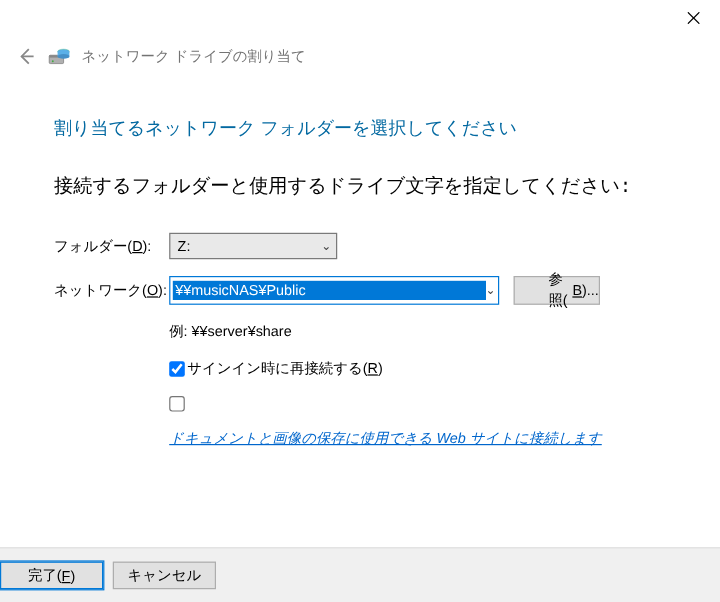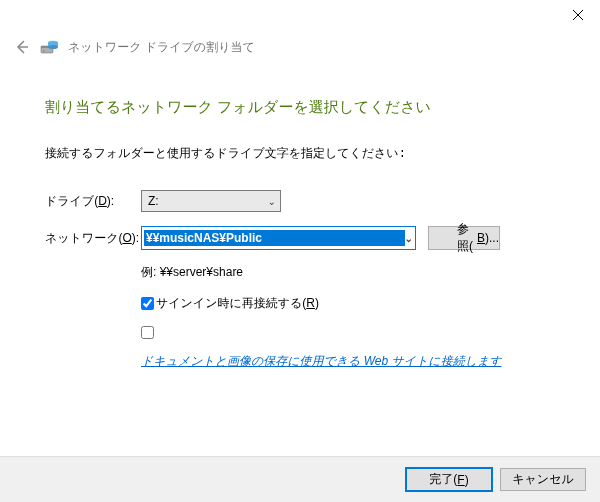--- a/index.html
+++ b/index.html
@@ -47,26 +47,26 @@
     display: inline-block;
   }
   .header-title {
     font-size: 12px;
     color: #737373;
   }
   .content {
     padding: 20px 45px 0 45px;
   }
   .heading {
-    color: #4d7c0f;
+    color: #0369a1;
     font-size: 15px;
     margin: 18px 0 28px 0;
   }
   .instruction {
-    font-size: 12px;
+    font-size: 16px;
     margin-bottom: 28px;
     font-family: Liberation Mono, monospace;
   }
   .form-row {
     display: flex;
     align-items: center;
     margin-bottom: 14px;
   }
   .form-label {
     width: 96px;
@@ -85,21 +85,20 @@
   }
   .chev { font-size: 10px; color: #444; }
   .folder-input-wrap {
     width: 275px;
     height: 24px;
     border: 1px solid #0078d7;
     display: flex;
     align-items: center;
     justify-content: center;
     padding: 0 2px 0 2px;
-    font-weight: bold;
   }
   .folder-input {
     background: #0078d7;
     color: #fff;
     font-size: 12px;
     padding: 1px 2px;
     flex: 1;
     white-space: nowrap;
     overflow: hidden;
   }
@@ -136,21 +135,20 @@
   }
   .footer {
     position: absolute;
     bottom: 0;
     left: 0;
     right: 0;
     height: 46px;
     background: #f0f0f0;
     border-top: 1px solid #dfdfdf;
     display: flex;
-    justify-content: flex-end;
     align-items: center;
     gap: 8px;
     padding-right: 14px;
   }
   .footer-btn {
     min-width: 86px;
     height: 23px;
     border: 1px solid #adadad;
     background: #e1e1e1;
     font-size: 12px;
@@ -196,21 +194,21 @@
   </span>
   <span class="header-title">ネットワーク ドライブの割り当て</span>
 </div>
 
 <div class="content">
   <div class="heading">割り当てるネットワーク フォルダーを選択してください</div>
   <div class="instruction">接続するフォルダーと使用するドライブ文字を指定してください:</div>
 
   <div class="form-row">
     <div class="form-label">
-      <span>ドライブ(</span><span class="under">D</span><span>):</span>
+      <span>フォルダー(</span><span class="under">D</span><span>):</span>
     </div>
     <div class="drive-select">
       <span>Z:</span>
       <span class="chev">⌄</span>
     </div>
   </div>
 
   <div class="form-row">
     <div class="form-label">
       <span>ネットワーク(</span><span class="under">O</span><span>):</span>

